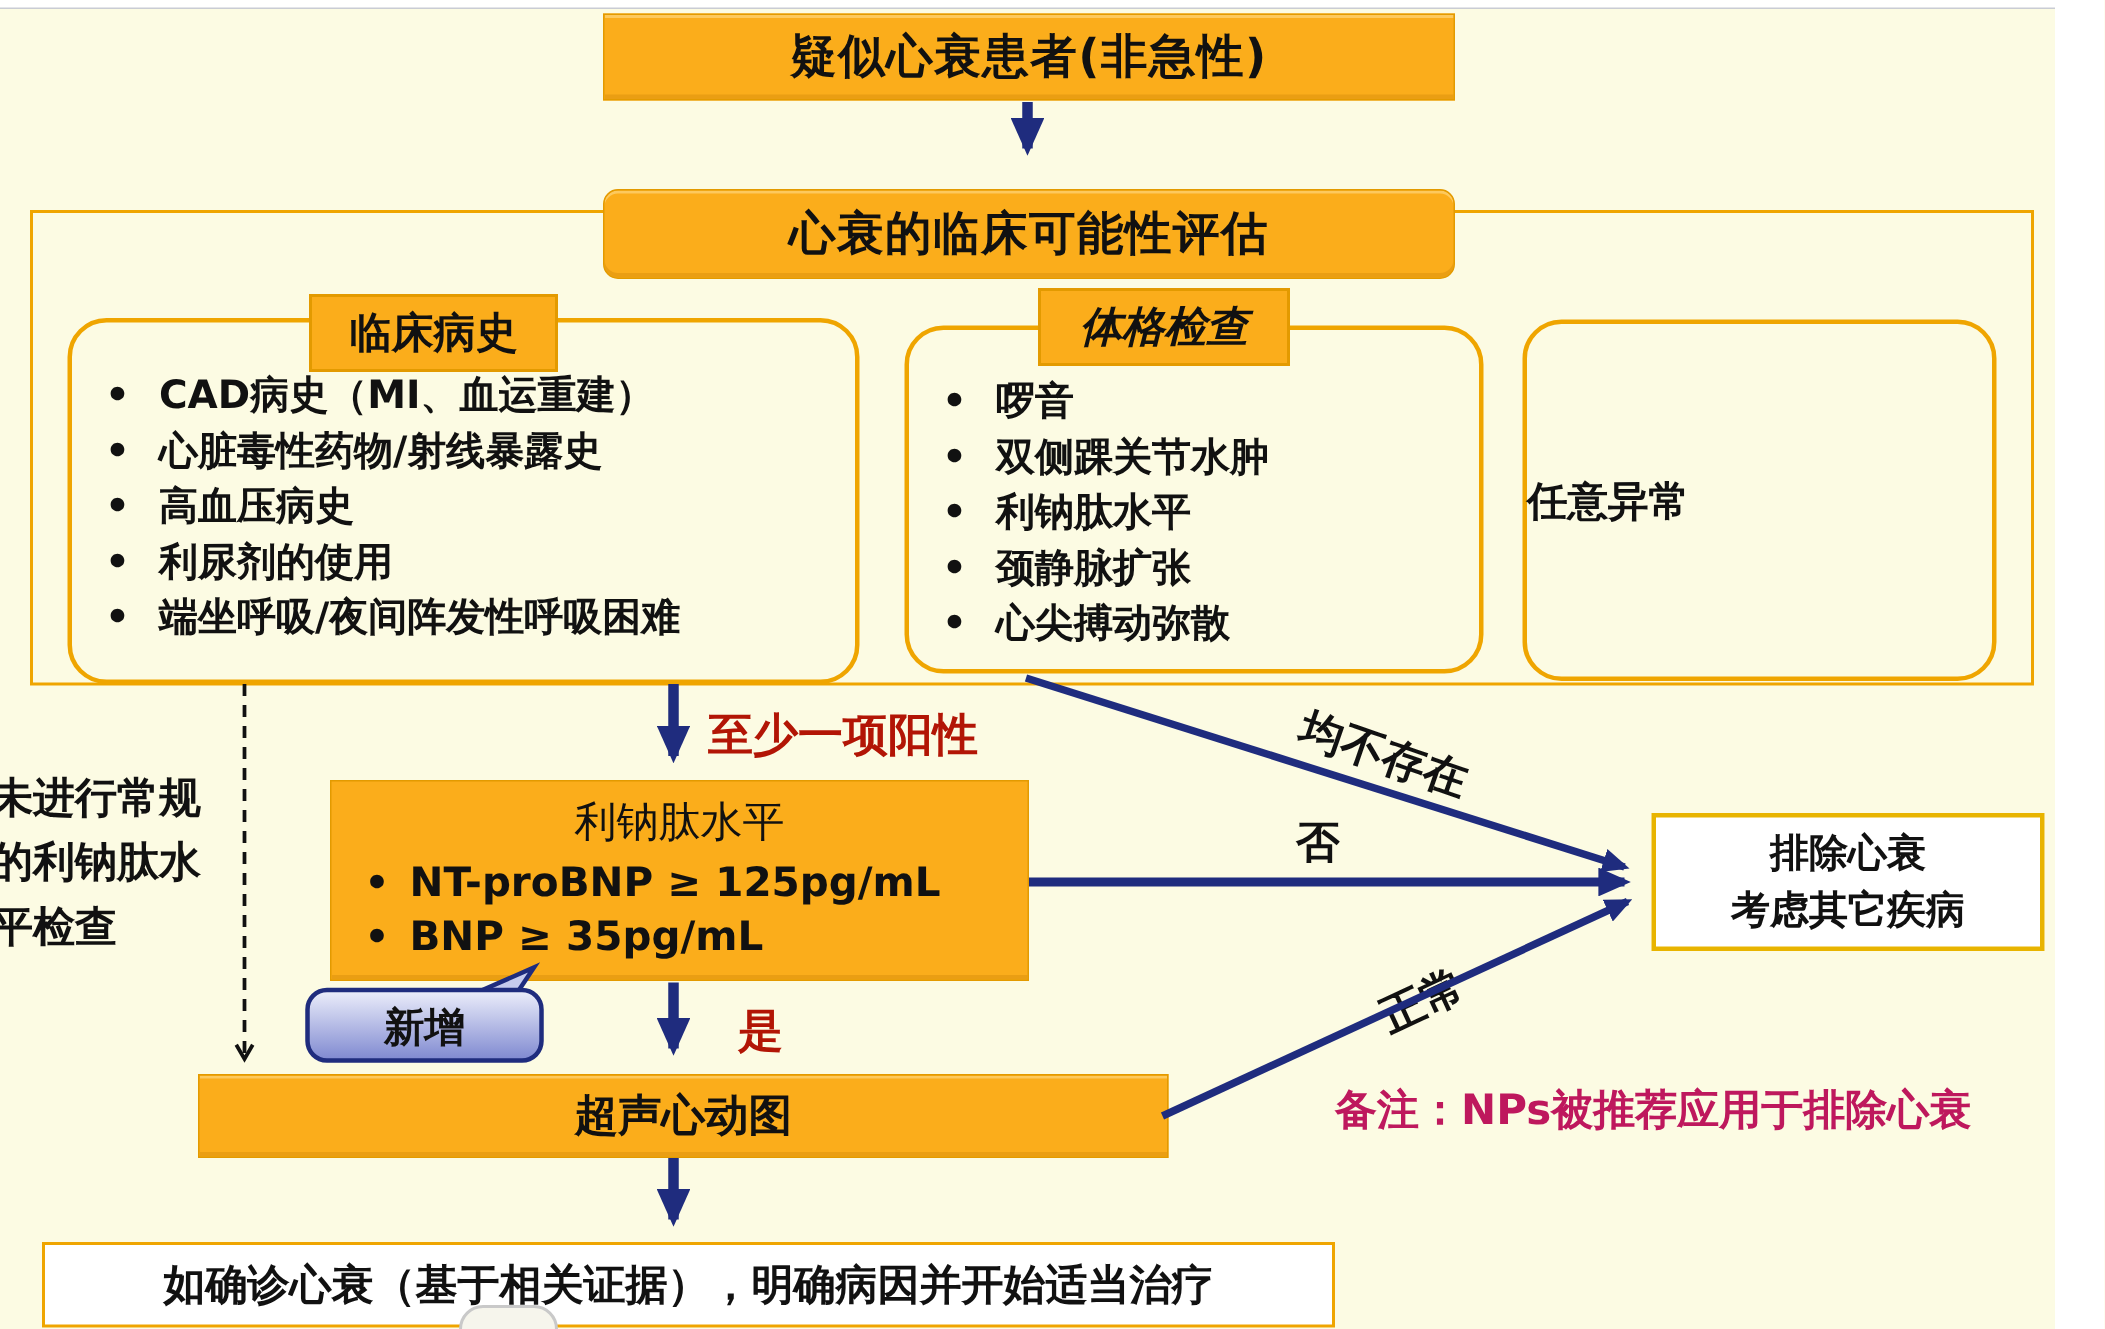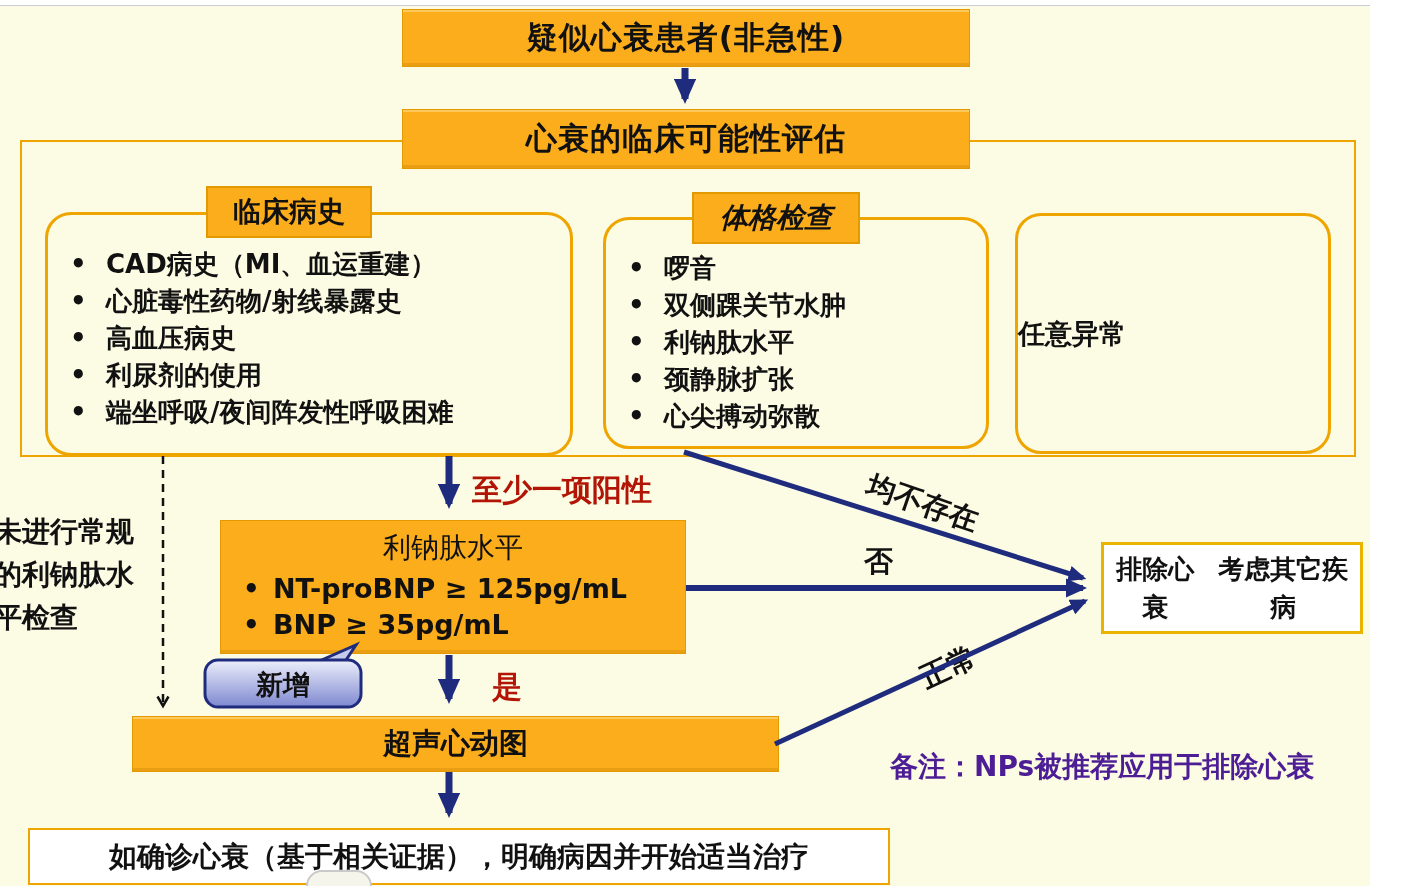--- a/index.html
+++ b/index.html
@@ -38,56 +38,56 @@
   .np-box{position:absolute;left:220px;top:520px;width:464px;height:132px;
     background:var(--box-orange,#FBAD1B);border:1px solid #E39A00;
     box-shadow:inset 0 -3px 0 rgba(190,120,0,.28);color:#111;}
   .np-title{font-size:28px;font-weight:normal;text-align:center;padding-top:8px;}
   .np-box ul.blist{margin-top:4px;}
   .np-box ul.blist li{padding-left:52px;line-height:36px;font-size:27px;}
   .whitebox{position:absolute;background:#fff;color:#111;font-weight:bold;
     display:flex;align-items:center;justify-content:center;text-align:center;}
   .confirm{left:28px;top:828px;width:858px;height:53px;border:2px solid var(--border-gold,#EFA500);font-size:28px;}
   .exclude{left:1101px;top:542px;width:256px;height:86px;border:3px solid #E8B400;
-    flex-direction:row;font-size:26px;line-height:38px;}
+    flex-direction:column;font-size:26px;line-height:38px;}
   .sidenote{position:absolute;left:-6px;top:510px;color:#111;font-weight:bold;font-size:28px;line-height:43px;white-space:nowrap;}
-  .footnote{position:absolute;left:890px;top:748px;color:#4c1d95;font-weight:bold;font-size:28px;white-space:nowrap;}
+  .footnote{position:absolute;left:890px;top:721px;color:#be185d;font-weight:bold;font-size:28px;white-space:nowrap;}
   .pill{position:absolute;left:306px;top:870px;width:62px;height:30px;border-radius:16px;
     background:#F6F5EC;border:2px solid #C9C9C9;}
   svg.overlay{position:absolute;left:0;top:0;pointer-events:none;z-index:2;}
   .rot19{transform:rotate(19deg);transform-origin:left top;}
   .rotm25{transform:rotate(-25deg);transform-origin:left top;}
 </style>
 </head>
 <body style="--background: #FCFBE3; --box-orange: #FBAD1B; --border-gold: #EFA500; --arrow-navy: #1F2C7E; --label-red: #B21505; --badge-blue: #8089D0;">
 
 <div class="canvas">
 
   <div class="topstrip"></div>
 
   <div class="obox node-title" style="left:402px;top:9px;width:566px;height:56px;">
     <span>疑似心衰患者(非急性)</span>
   </div>
 
-  <div class="obox node-title" style="left:402px;top:109px;width:566px;height:58px;z-index:3;">
+  <div class="obox node-title" style="left:402px;top:126px;width:566px;height:58px;z-index:3;border-radius:10px;">
     <span>心衰的临床可能性评估</span>
   </div>
 
   <div class="container"></div>
 
   <div class="panel" style="left:45px;top:212px;width:522px;height:238px;">
     <ul class="blist" style="margin-top:31px;">
       <li>CAD病史（MI、血运重建）</li>
       <li>心脏毒性药物/射线暴露史</li>
       <li>高血压病史</li>
       <li>利尿剂的使用</li>
       <li>端坐呼吸/夜间阵发性呼吸困难</li>
     </ul>
   </div>
-  <div class="tab" style="left:206px;top:186px;width:162px;height:48px;">
+  <div class="tab" style="left:206px;top:196px;width:162px;height:48px;">
     <span>临床病史</span>
   </div>
 
   <div class="panel" style="left:603px;top:217px;width:380px;height:226px;">
     <ul class="blist" style="margin-top:30px;">
       <li>啰音</li>
       <li>双侧踝关节水肿</li>
       <li>利钠肽水平</li>
       <li>颈静脉扩张</li>
       <li>心尖搏动弥散</li>

